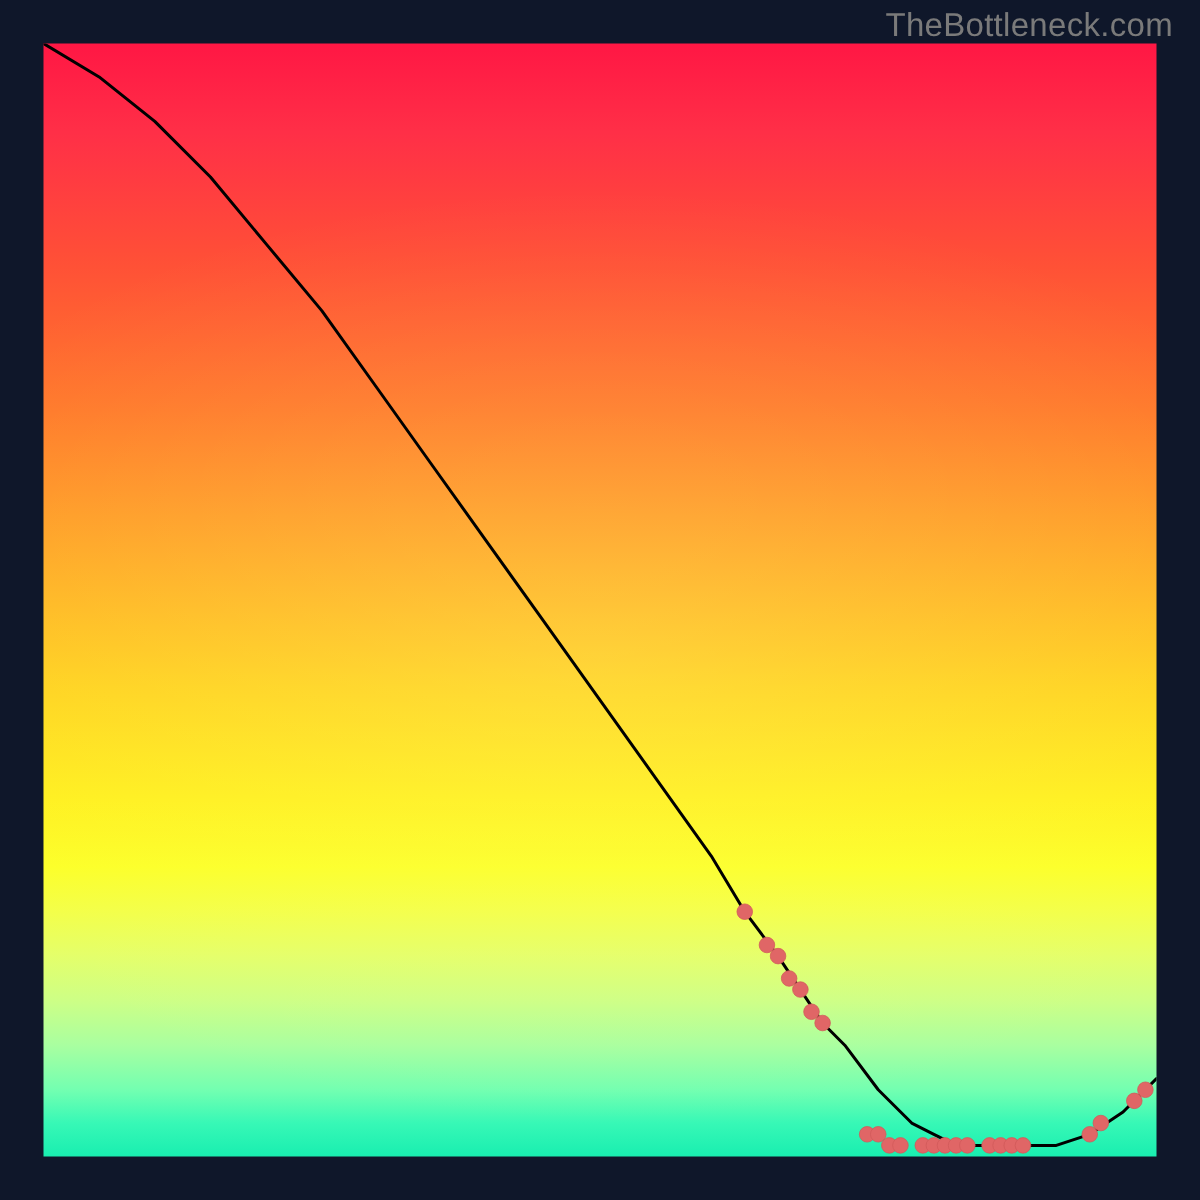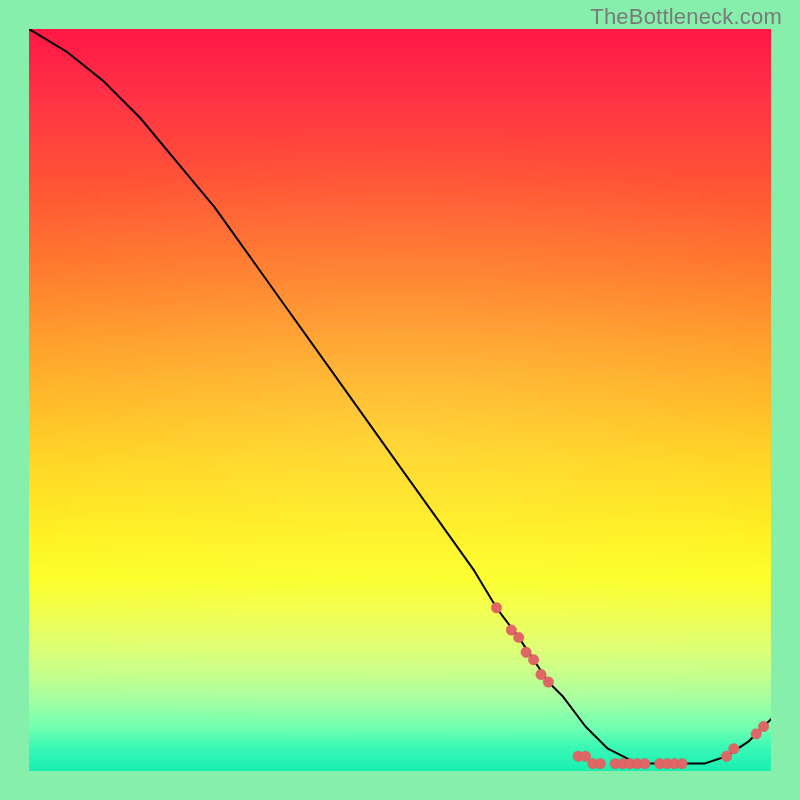--- a/index.html
+++ b/index.html
@@ -8,21 +8,21 @@
     width: 800px;
     height: 800px;
     background: #000;
     overflow: hidden;
     font-family: Arial, Helvetica, sans-serif;
   }
   .frame {
     position: relative;
     width: 800px;
     height: 800px;
-    background: #86efac;
+    background: #0f172a;
   }
   .watermark {
     position: absolute;
     top: 4px;
     right: 18px;
     color: #7a7a7a;
     font-size: 22px;
     font-weight: 500;
     letter-spacing: 0.2px;
     z-index: 60;

